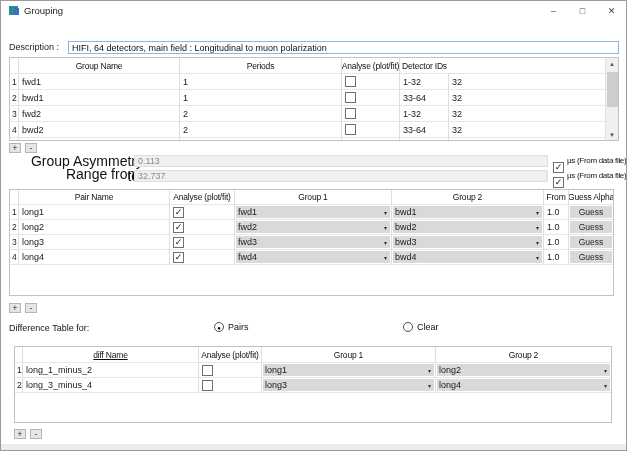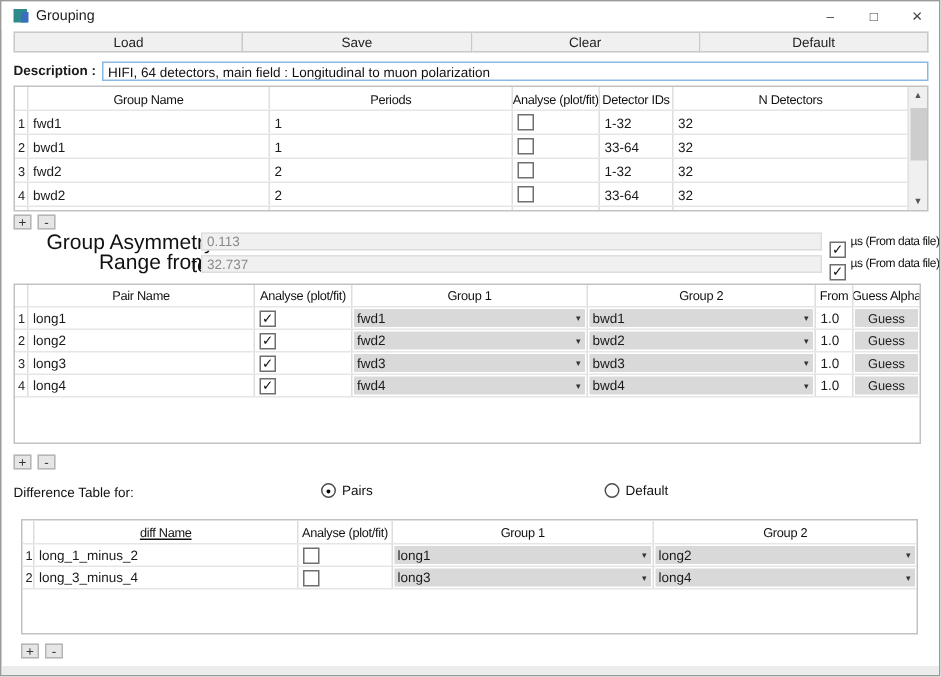--- a/index.html
+++ b/index.html
@@ -12,21 +12,21 @@
   .title{font-size:9.5px;margin-left:6px;color:#222;}
   .wcontrols{margin-left:auto;display:flex;height:100%;}
   .wbtn{width:29px;height:100%;display:flex;align-items:center;justify-content:center;font-size:9px;color:#444;}
   
   .toolbar{position:absolute;left:8px;top:20px;width:610px;height:14px;display:flex;}
   .tbtn{flex:1;background:#f0f0f0;border:1px solid #c9c9c9;border-left:none;box-sizing:border-box;
         font-size:9px;display:flex;align-items:center;justify-content:center;color:#222;}
   .tbtn:first-child{border-left:1px solid #c9c9c9;}
   
   .descrow{position:absolute;left:8px;top:40px;width:611px;height:13px;font-size:9px;}
-  .desclabel{position:absolute;left:0;top:0;line-height:13px;font-weight:bold;}
+  .desclabel{position:absolute;left:0;top:0;line-height:13px;}
   .descinput{position:absolute;left:59px;top:0;width:551px;height:13px;box-sizing:border-box;
              border:1px solid #8ab8e6;font-family:"Liberation Sans",sans-serif;font-size:9px;padding:0 3px;color:#111;}
   
   .tbl{position:absolute;background:#fff;border:1px solid #c2c2c2;box-sizing:border-box;overflow:hidden;font-size:9px;}
   .tr{display:flex;border-bottom:1px solid #e6e6e6;align-items:center;box-sizing:border-box;}
   .cell{height:100%;display:flex;align-items:center;padding-left:3px;box-sizing:border-box;
         border-right:1px solid #dedede;overflow:hidden;white-space:nowrap;}
   .cell:last-child{border-right:none;}
   .hc{justify-content:center;padding-left:0;font-size:8.5px;letter-spacing:-0.2px;color:#111;}
   .numc{padding-left:2px;font-size:8.5px;color:#222;}
@@ -69,40 +69,33 @@
   <div class="titlebar">
     <span class="appicon"></span>
     <span class="title">Grouping</span>
     <span class="wcontrols">
       <span class="wbtn">–</span>
       <span class="wbtn">□</span>
       <span class="wbtn">✕</span>
     </span>
   </div>
 
-  <div class="toolbar">
-    <div class="tbtn">Load</div>
-    <div class="tbtn">Save</div>
-    <div class="tbtn">Clear</div>
-    <div class="tbtn">Default</div>
-  </div>
 
   <div class="descrow">
     <span class="desclabel">Description :</span>
     <input class="descinput" value="HIFI, 64 detectors, main field : Longitudinal to muon polarization" style="">
   </div>
 
   <div class="tbl" style="left:8px;top:56px;width:610px;height:84px;">
     <div class="tr" style="height:16px;text-align:center;">
       <div class="cell numc" style="width:9px;"></div>
       <div class="cell hc" style="width:161px;">Group Name</div>
       <div class="cell hc" style="width:162px;">Periods</div>
       <div class="cell hc" style="width:58px;">Analyse (plot/fit)</div>
       <div class="cell hc" style="width:49px;">Detector IDs</div>
-      <div class="cell hc" style="width:156px;">N Detectors</div>
     </div>
 
     <div class="tr" style="height:16px;">
       <div class="cell numc" style="width:9px;">1</div>
       <div class="cell" style="width:161px;">fwd1</div>
       <div class="cell" style="width:162px;">1</div>
       <div class="cell" style="width:58px;">
           <span class="cb"></span>
         </div>
       <div class="cell" style="width:49px;">1-32</div>
@@ -284,21 +277,21 @@
     <span class="pm">-</span>
   </div>
 
   <span class="difflabel">Difference Table for:</span>
   <span class="radgrp" style="left:213px;">
     <span class="radio">●</span>
     <span class="radlbl">Pairs</span>
   </span>
   <span class="radgrp" style="left:402px;">
     <span class="radio"></span>
-    <span class="radlbl">Default</span>
+    <span class="radlbl">Clear</span>
   </span>
 
   <div class="tbl" style="left:13px;top:345px;width:598px;height:77px;">
     <div class="tr" style="height:16px;">
       <div class="cell numc" style="width:8px;"></div>
       <div class="cell hc" style="width:176px;text-decoration:underline;">diff Name</div>
       <div class="cell hc" style="width:63px;">Analyse (plot/fit)</div>
       <div class="cell hc" style="width:174px;">Group 1</div>
       <div class="cell hc" style="width:175px;">Group 2</div>
     </div>

